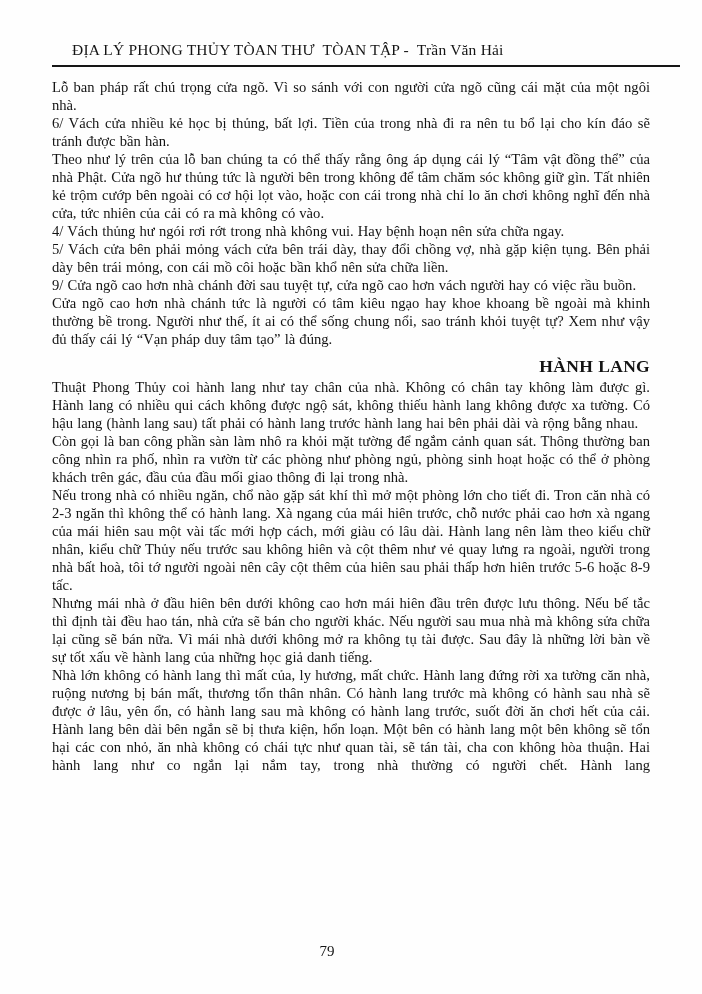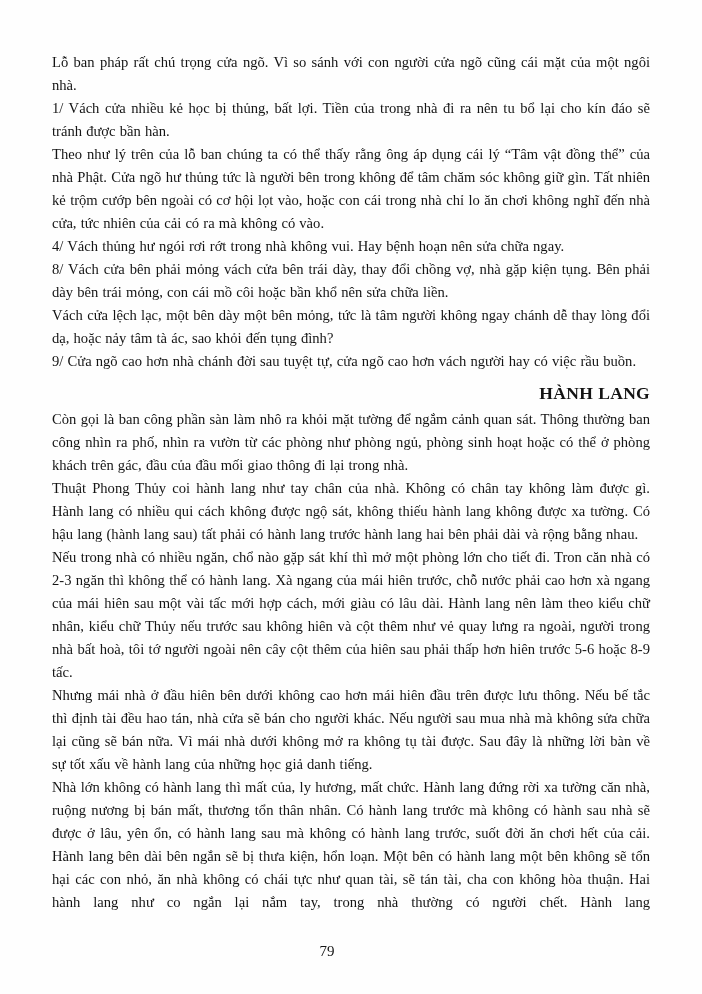--- a/index.html
+++ b/index.html
@@ -30,21 +30,21 @@
   }
   .header-rule {
     height: 0;
     border-bottom: 2px solid #161616;
     margin-top: 6px;
     margin-right: -30px; 
   }
   .doc-body {
     margin-top: 11px;
     font-size: 14.6px;
-    line-height: 23px;
+    line-height: 18px;
     text-align: justify;
     word-spacing: 0.5px;
   }
   .doc-body p {
     margin: 0;
     padding: 0;
   }
   .section-heading {
     font-size: 17.5px;
     font-weight: bold;
@@ -69,34 +69,38 @@
   .page-number {
     display: inline-block;
     transform: translateX(-24px); 
   }
 </style>
 </head>
 <body>
 
 <div class="page">
 
+  <header class="doc-header">
+    <div class="doc-title">ĐỊA LÝ PHONG THỦY TÒAN THƯ  TÒAN TẬP -  Trần Văn Hải</div>
+    <div class="header-rule"></div>
+  </header>
 
   <main class="doc-body">
     <p>Lỗ ban pháp rất chú trọng cửa ngõ. Vì so sánh với con người cửa ngõ cũng cái mặt của một ngôi nhà.</p>
-    <p>1/ Vách cửa nhiều kẻ học bị thủng, bất lợi. Tiền của trong nhà đi ra nên tu bổ lại cho kín đáo sẽ tránh được bần hàn.</p>
+    <p>6/ Vách cửa nhiều kẻ học bị thủng, bất lợi. Tiền của trong nhà đi ra nên tu bổ lại cho kín đáo sẽ tránh được bần hàn.</p>
     <p>Theo như lý trên của lỗ ban chúng ta có thể thấy rằng ông áp dụng cái lý “Tâm vật đồng thể” của nhà Phật. Cửa ngõ hư thủng tức là người bên trong không để tâm chăm sóc không giữ gìn. Tất nhiên kẻ trộm cướp bên ngoài có cơ hội lọt vào, hoặc con cái trong nhà chỉ lo ăn chơi không nghĩ đến nhà cửa, tức nhiên của cải có ra mà không có vào.</p>
     <p>4/ Vách thủng hư ngói rơi rớt trong nhà không vui. Hay bệnh hoạn nên sửa chữa ngay.</p>
-    <p>8/ Vách cửa bên phải mỏng vách cửa bên trái dày, thay đổi chồng vợ, nhà gặp kiện tụng. Bên phải dày bên trái mỏng, con cái mồ côi hoặc bần khổ nên sửa chữa liền.</p>
-    <p>Vách cửa lệch lạc, một bên dày một bên mỏng, tức là tâm người không ngay chánh dễ thay lòng đổi dạ, hoặc nảy tâm tà ác, sao khỏi đến tụng đình?</p>
+    <p>5/ Vách cửa bên phải mỏng vách cửa bên trái dày, thay đổi chồng vợ, nhà gặp kiện tụng. Bên phải dày bên trái mỏng, con cái mồ côi hoặc bần khổ nên sửa chữa liền.</p>
     <p>9/ Cửa ngõ cao hơn nhà chánh đời sau tuyệt tự, cửa ngõ cao hơn vách người hay có việc rầu buồn.</p>
+    <p>Cửa ngõ cao hơn nhà chánh tức là người có tâm kiêu ngạo hay khoe khoang bề ngoài mà khinh thường bề trong. Người như thế, ít ai có thể sống chung nổi, sao tránh khỏi tuyệt tự? Xem như vậy đủ thấy cái lý “Vạn pháp duy tâm tạo” là đúng.</p>
 
     <h2 class="section-heading">HÀNH LANG</h2>
 
+    <p>Thuật Phong Thủy coi hành lang như tay chân của nhà. Không có chân tay không làm được gì. Hành lang có nhiều qui cách không được ngộ sát, không thiếu hành lang không được xa tường. Có hậu lang (hành lang sau) tất phải có hành lang trước hành lang hai bên phải dài và rộng bằng nhau.</p>
     <p>Còn gọi là ban công phần sàn làm nhô ra khỏi mặt tường để ngắm cảnh quan sát. Thông thường ban công nhìn ra phố, nhìn ra vườn từ các phòng như phòng ngủ, phòng sinh hoạt hoặc có thể ở phòng khách trên gác, đầu của đầu mối giao thông đi lại trong nhà.</p>
-    <p>Thuật Phong Thủy coi hành lang như tay chân của nhà. Không có chân tay không làm được gì. Hành lang có nhiều qui cách không được ngộ sát, không thiếu hành lang không được xa tường. Có hậu lang (hành lang sau) tất phải có hành lang trước hành lang hai bên phải dài và rộng bằng nhau.</p>
     <p>Nếu trong nhà có nhiều ngăn, chổ nào gặp sát khí thì mở một phòng lớn cho tiết đi. Tron căn nhà có 2-3 ngăn thì không thể có hành lang. Xà ngang của mái hiên trước, chỗ nước phải cao hơn xà ngang của mái hiên sau một vài tấc mới hợp cách, mới giàu có lâu dài. Hành lang nên làm theo kiểu chữ nhân, kiểu chữ Thủy nếu trước sau không hiên và cột thêm như vẻ quay lưng ra ngoài, người trong nhà bất hoà, tôi tớ người ngoài nên cây cột thêm của hiên sau phải thấp hơn hiên trước 5-6 hoặc 8-9 tấc.</p>
     <p>Nhưng mái nhà ở đầu hiên bên dưới không cao hơn mái hiên đầu trên được lưu thông. Nếu bế tắc thì định tài đều hao tán, nhà cửa sẽ bán cho người khác. Nếu người sau mua nhà mà không sửa chữa lại cũng sẽ bán nữa. Vì mái nhà dưới không mở ra không tụ tài được. Sau đây là những lời bàn về sự tốt xấu về hành lang của những học giả danh tiếng.</p>
     <p class="continues">Nhà lớn không có hành lang thì mất của, ly hương, mất chức. Hành lang đứng rời xa tường căn nhà, ruộng nương bị bán mất, thương tổn thân nhân. Có hành lang trước mà không có hành sau nhà sẽ được ở lâu, yên ổn, có hành lang sau mà không có hành lang trước, suốt đời ăn chơi hết của cải. Hành lang bên dài bên ngắn sẽ bị thưa kiện, hổn loạn. Một bên có hành lang một bên không sẽ tổn hại các con nhỏ, ăn nhà không có chái tực như quan tài, sẽ tán tài, cha con không hòa thuận. Hai hành lang như co ngắn lại nắm tay, trong nhà thường có người chết. Hành lang</p>
   </main>
 
   <footer class="doc-footer">
     <span class="page-number">79</span>
   </footer>
 
 </div>

